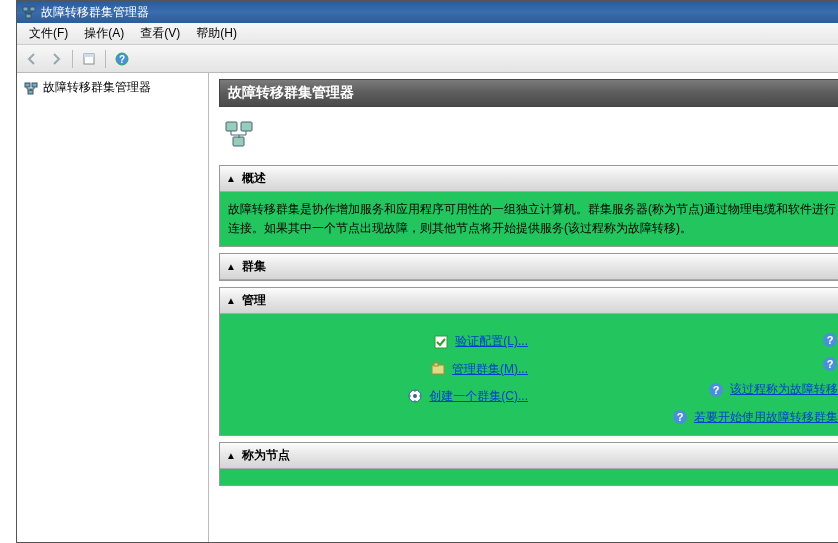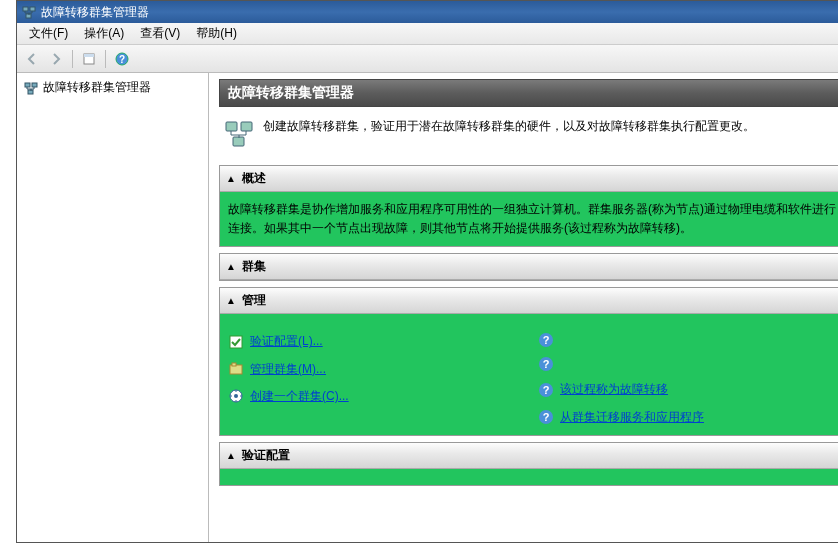--- a/index.html
+++ b/index.html
@@ -18,21 +18,21 @@
     .content { flex: 1; overflow-y: auto; background: #fff; padding: 6px 6px 6px 10px; }
     .header-bar { background: linear-gradient(to bottom, #7a7a7a 0%, #5c5c5c 50%, #4a4a4a 100%); color: #fff; font-weight: bold; font-size: 14px; padding: 4px 8px; border: 1px solid #444; }
     .intro { display: flex; align-items: flex-start; padding: 10px 4px 16px 4px; gap: 8px; }
     .intro-icon { width: 32px; height: 32px; flex-shrink: 0; }
     .intro-text { line-height: 1.6; }
     .section { margin-bottom: 6px; border: 1px solid #999; }
     .section-head { background: linear-gradient(to bottom, #fdfdfd 0%, #eaeaea 40%, #d5d5d5 100%); padding: 4px 6px; font-weight: bold; display: flex; align-items: center; gap: 6px; border-bottom: 1px solid #aaa; cursor: default; }
     .section-head .arrow { font-size: 10px; }
     .section-body { padding: 8px; line-height: 1.6; background: #22c55e; }
     .link-grid { display: flex; gap: 10px; margin-top: 10px; }
-    .link-col { flex: 1; display: flex; flex-direction: column; gap: 8px; }
+    .link-col { flex: 1; display: flex; flex-direction: column; gap: 8px; align-items: flex-end; }
     .link-row { display: flex; align-items: center; gap: 6px; }
     .link-row a { color: #0040d0; text-decoration: underline; }
     .icon-box { width: 16px; height: 16px; display: inline-flex; align-items: center; justify-content: center; flex-shrink: 0; }
   </style>
 </head>
 <body>
 
 <div class="window">
   <div class="titlebar">
     <span class="win-icon">
@@ -105,21 +105,20 @@
       <div class="intro">
         <span class="intro-icon">
           <svg width="32" height="32" viewBox="0 0 32 32">
               <rect x="3" y="5" width="11" height="9" fill="#9cb" stroke="#467" rx="1"></rect>
               <rect x="18" y="5" width="11" height="9" fill="#9cb" stroke="#467" rx="1"></rect>
               <rect x="10" y="20" width="11" height="9" fill="#9cb" stroke="#467" rx="1"></rect>
               <path d="M8 14v4h15v-4" stroke="#467" fill="none"></path>
               <path d="M16 18v3" stroke="#467"></path>
             </svg>
         </span>
-        <span class="intro-text">创建故障转移群集，验证用于潜在故障转移群集的硬件，以及对故障转移群集执行配置更改。</span>
       </div>
 
       <div class="section">
         <div class="section-head">
           <span class="arrow">▲</span>
           <span>概述</span>
         </div>
         <div class="section-body">故障转移群集是协作增加服务和应用程序可用性的一组独立计算机。群集服务器(称为节点)通过物理电缆和软件进行连接。如果其中一个节点出现故障，则其他节点将开始提供服务(该过程称为故障转移)。</div>
       </div>
 
@@ -193,31 +192,31 @@
                   </span>
                 <a href="#">该过程称为故障转移</a>
               </div>
               <div class="link-row">
                 <span class="icon-box">
                     <svg width="16" height="16" viewBox="0 0 16 16">
                       <circle cx="8" cy="8" r="7" fill="#4a90d9"></circle>
                       <text x="8" y="12" text-anchor="middle" fill="#fff" font-size="11" font-weight="bold">?</text>
                     </svg>
                   </span>
-                <a href="#">从群集迁移服务和应用程序</a>
+                <a href="#">若要开始使用故障转移群集</a>
               </div>
             </div>
           </div>
         </div>
       </div>
 
       <div class="section">
         <div class="section-head">
           <span class="arrow">▲</span>
-          <span>验证配置</span>
+          <span>称为节点</span>
         </div>
         <div class="section-body">
           
         </div>
       </div>
 
     </div>
   </div>
 </div>
 

